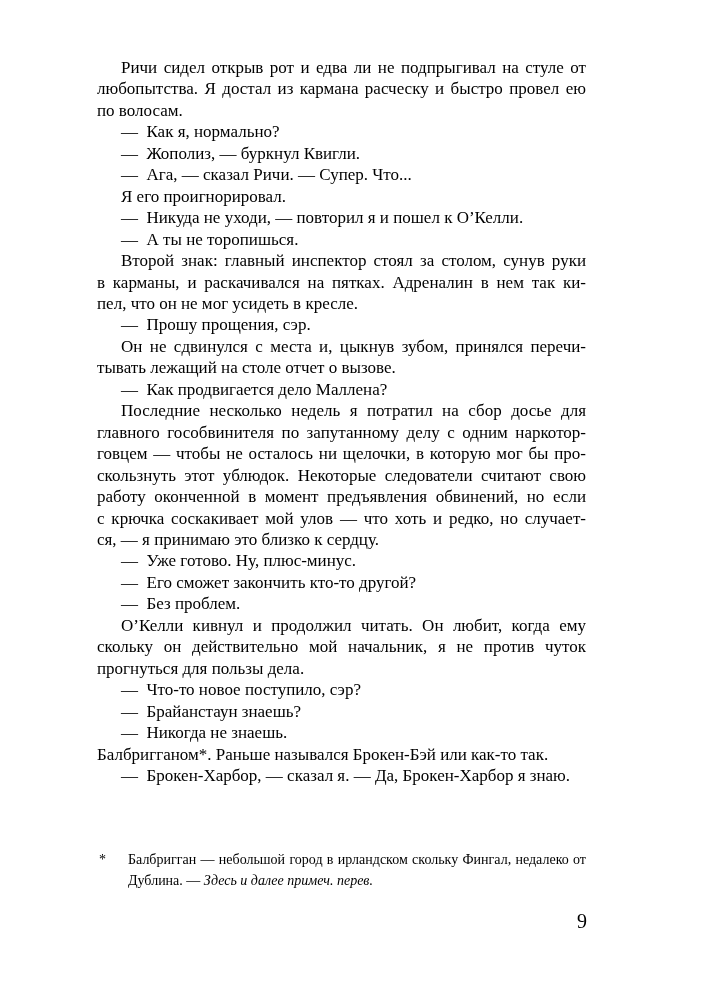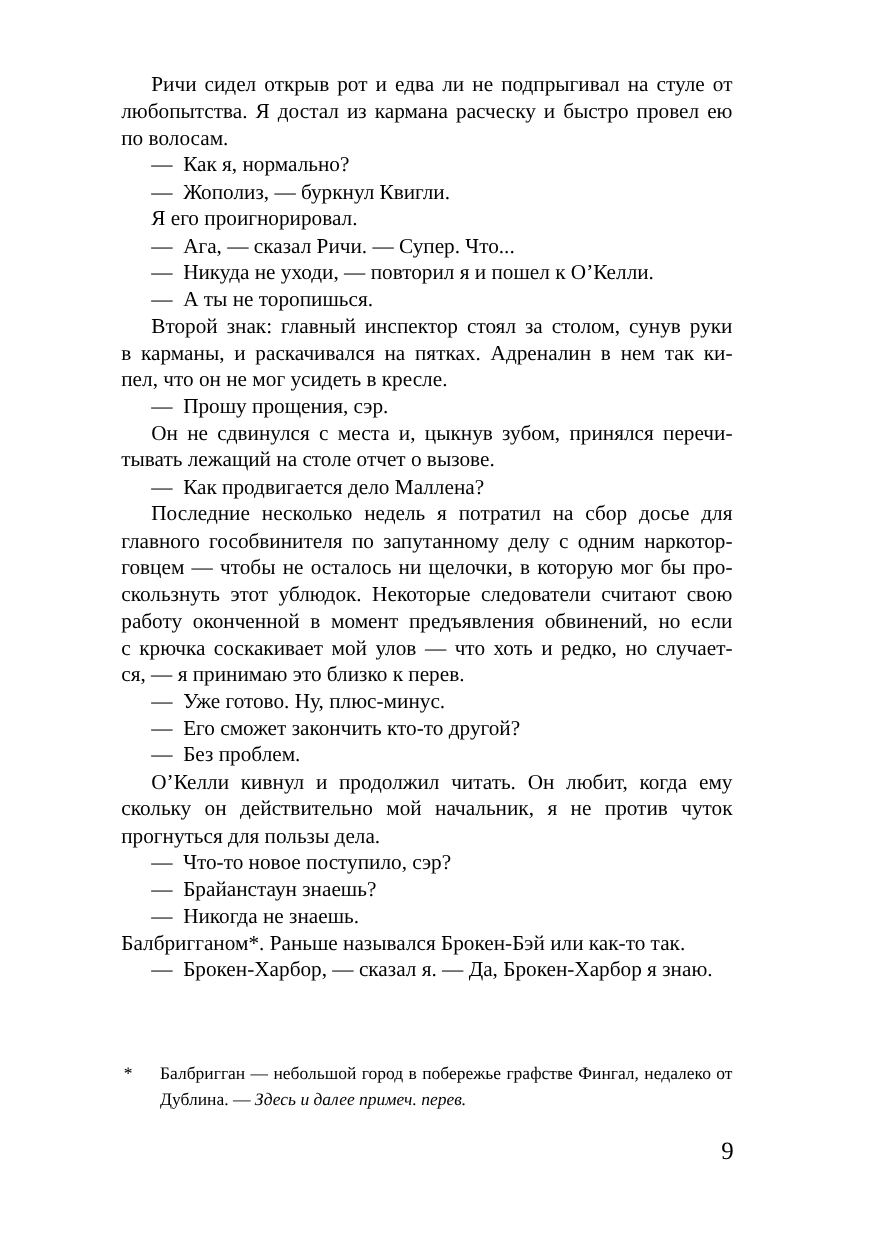--- a/index.html
+++ b/index.html
@@ -90,25 +90,25 @@
 
     <p class="para">
       <span class="line first">— Как я, нормально?</span>
     </p>
 
     <p class="para">
       <span class="line first">— Жополиз, — буркнул Квигли.</span>
     </p>
 
     <p class="para">
-      <span class="line first">Я его проигнорировал.</span>
+      <span class="line first">— Ага, — сказал Ричи. — Супер. Что...</span>
     </p>
 
     <p class="para">
-      <span class="line first">— Ага, — сказал Ричи. — Супер. Что...</span>
+      <span class="line first">Я его проигнорировал.</span>
     </p>
 
     <p class="para">
       <span class="line first">— Никуда не уходи, — повторил я и пошел к О’Келли.</span>
     </p>
 
     <p class="para">
       <span class="line first">— А ты не торопишься.</span>
     </p>
 
@@ -131,21 +131,21 @@
       <span class="line first">— Как продвигается дело Маллена?</span>
     </p>
 
     <p class="para">
       <span class="line first j">Последние несколько недель я потратил на сбор досье для</span>
       <span class="line j">главного гособвинителя по запутанному делу с одним наркотор-</span>
       <span class="line j">говцем — чтобы не осталось ни щелочки, в которую мог бы про-</span>
       <span class="line j">скользнуть этот ублюдок. Некоторые следователи считают свою</span>
       <span class="line j">работу оконченной в момент предъявления обвинений, но если</span>
       <span class="line j">с крючка соскакивает мой улов — что хоть и редко, но случает-</span>
-      <span class="line">ся, — я принимаю это близко к перев.</span>
+      <span class="line">ся, — я принимаю это близко к сердцу.</span>
     </p>
 
     <p class="para">
       <span class="line first">— Уже готово. Ну, плюс-минус.</span>
     </p>
 
     <p class="para">
       <span class="line first">— Его сможет закончить кто-то другой?</span>
     </p>
 
@@ -177,20 +177,20 @@
 
     <p class="para">
       <span class="line first">— Брокен-Харбор, — сказал я. — Да, Брокен-Харбор я знаю.</span>
     </p>
 
   </div>
 
   <div class="footnote">
     <span class="footnote-marker">*</span>
     <div class="footnote-text">
-      <span class="fn-line j">Балбригган — небольшой город в побережье графстве Фингал, недалеко от</span>
+      <span class="fn-line j">Балбригган — небольшой город в ирландском скольку Фингал, недалеко от</span>
       <span class="fn-line"><span>Дублина. — </span><span class="fn-italic">Здесь и далее примеч. перев.</span></span>
     </div>
   </div>
 
   <div class="pagenum">9</div>
 
 </div>
 
 </body></html>

